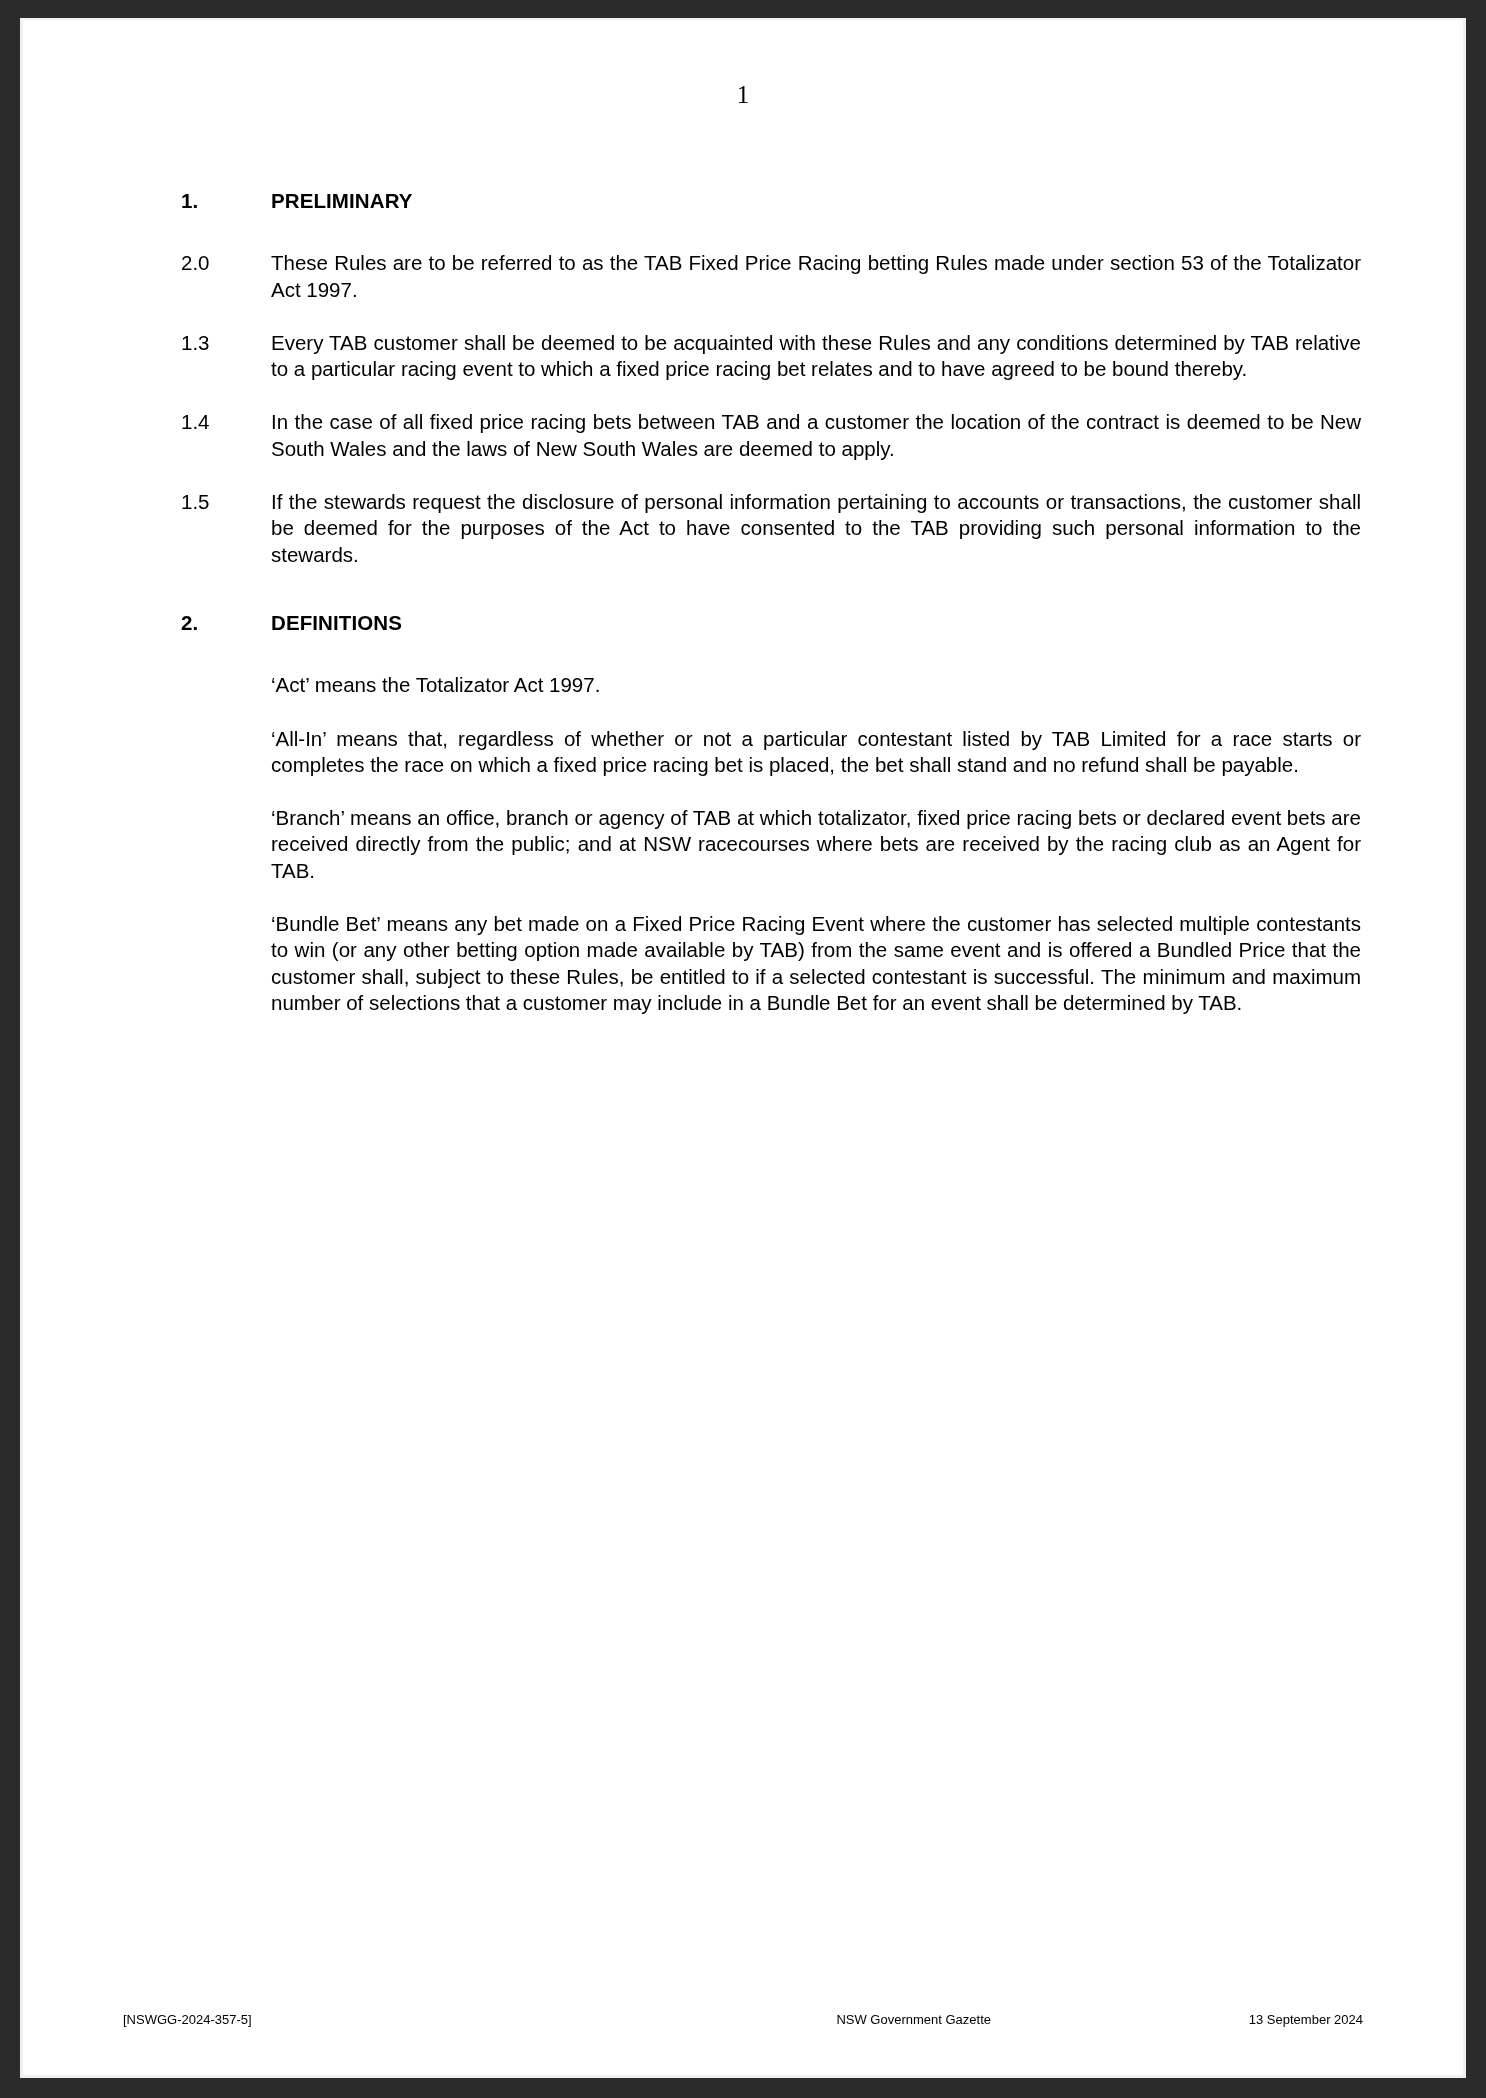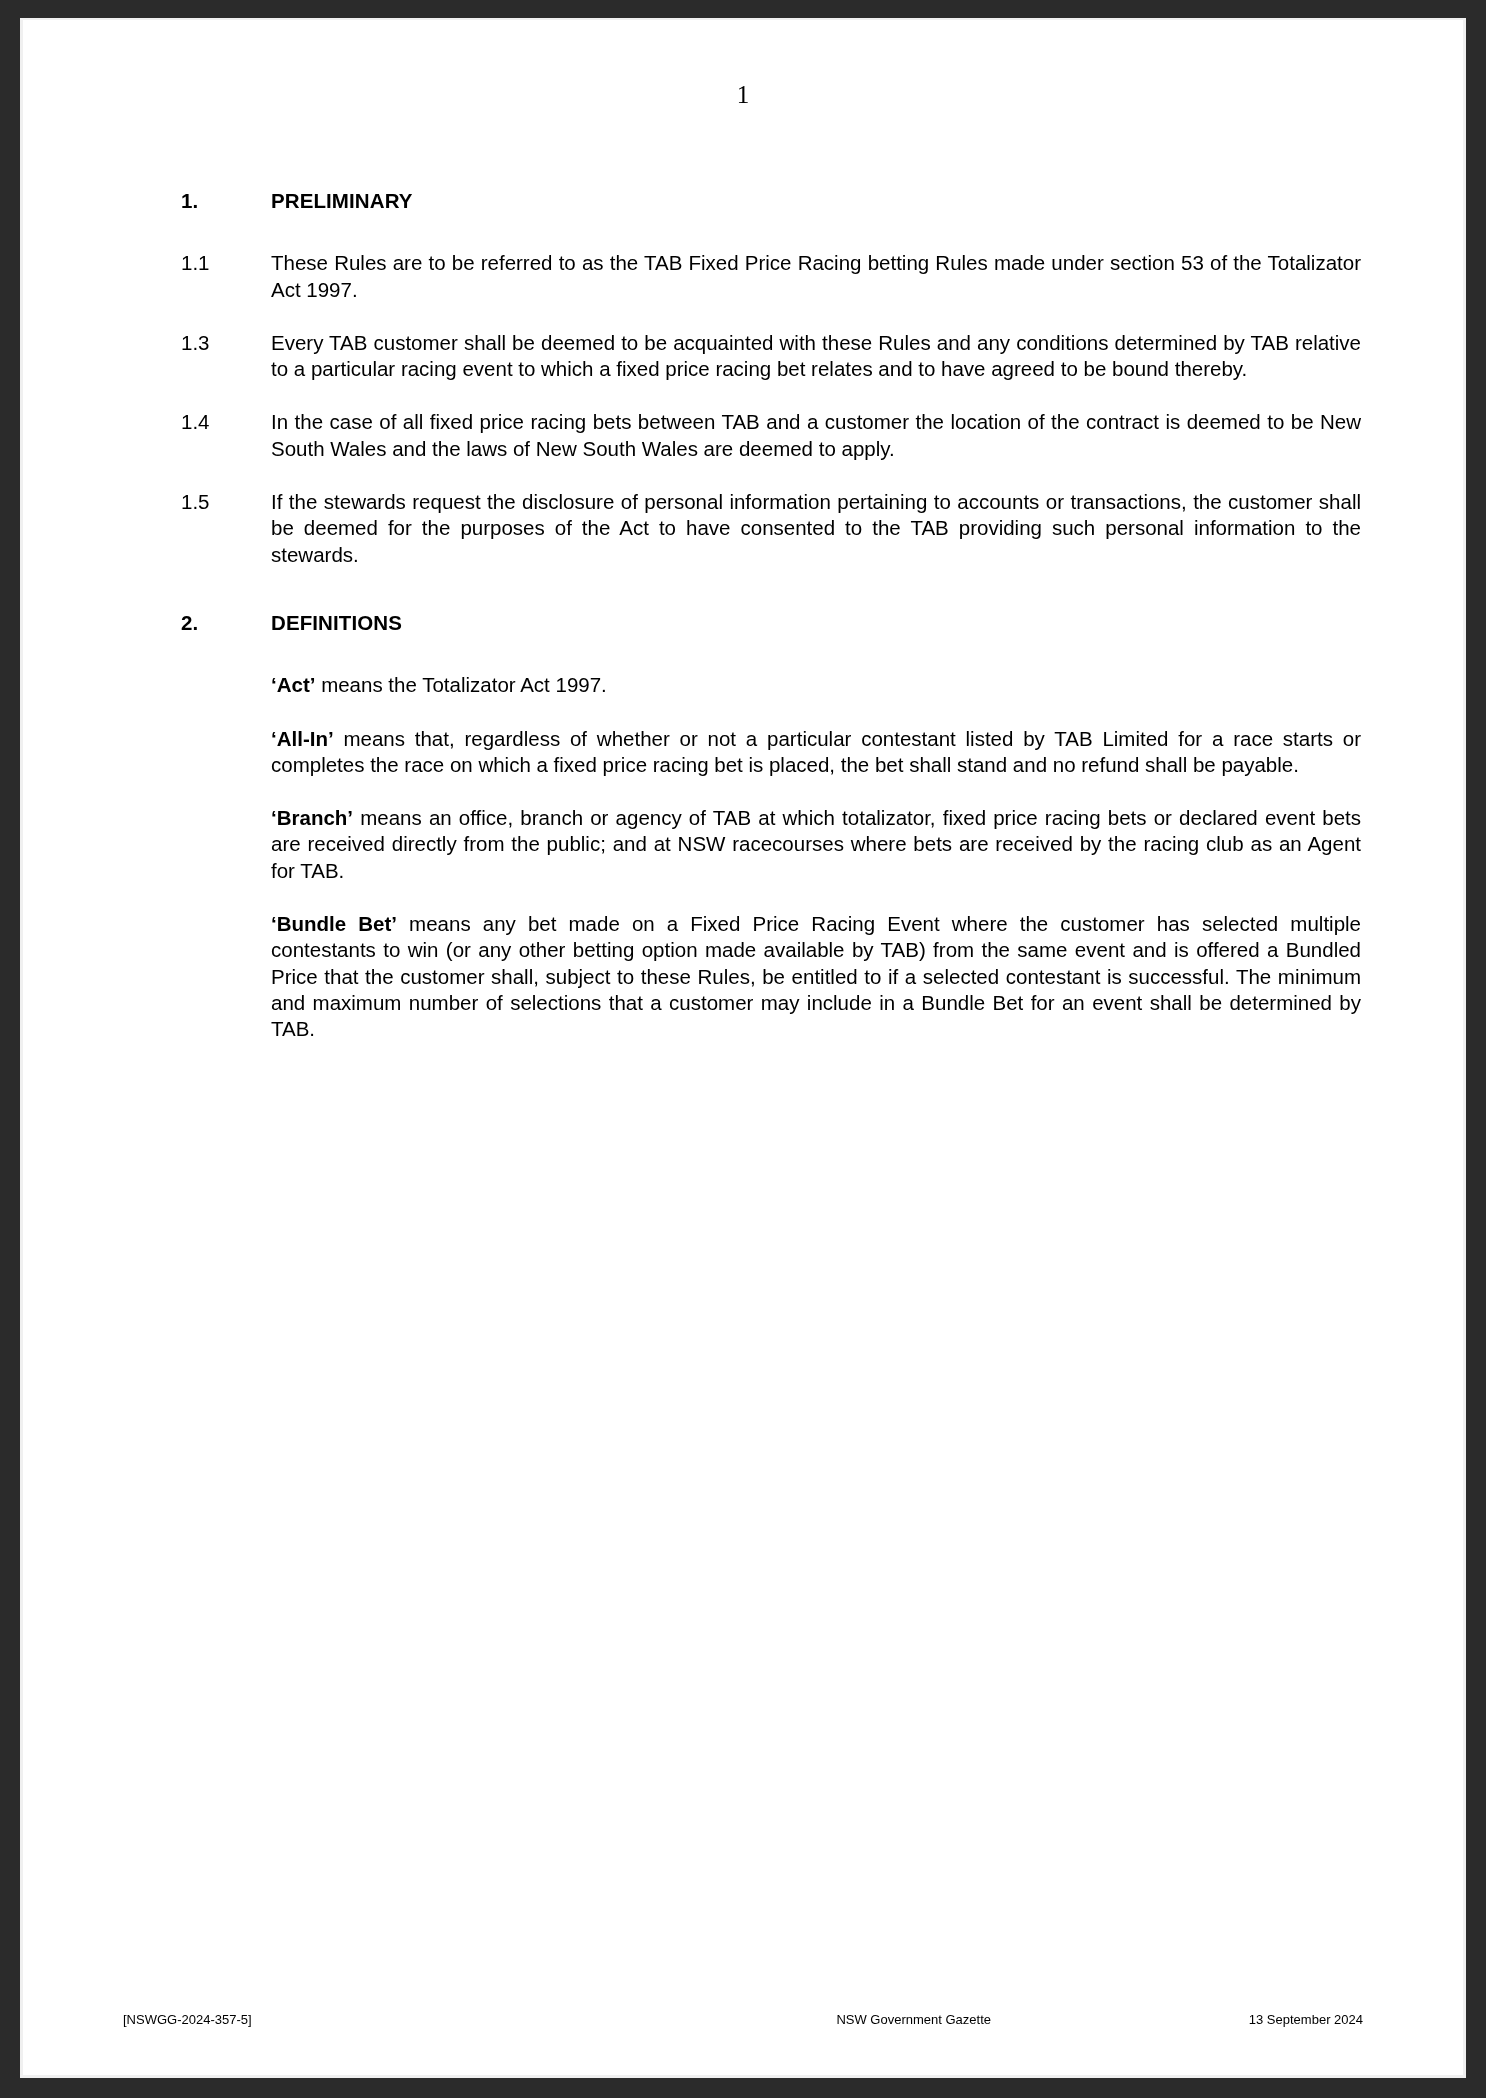--- a/index.html
+++ b/index.html
@@ -94,21 +94,21 @@
   .definition {
     margin: 0 0 27px 0;
     padding-left: 90px;
   }
   .definition p {
     margin: 0;
     text-align: justify;
     text-justify: inter-word;
     hyphens: none;
   }
-  .definition .term { font-weight: bold; }
+  .definition .term { font-weight: normal; }
 
   .last-block { margin-bottom: 0; }
 
   
   .footer {
     position: absolute;
     bottom: 48px;
     left: 100px;
     right: 100px;
     display: flex;
@@ -131,21 +131,21 @@
       <div class="page-number">1</div>
 
       <div class="content">
 
         <div class="section-heading">
           <span class="num">1.</span>
           <span class="label">PRELIMINARY</span>
         </div>
 
         <div class="clause">
-          <span class="num">1.1</span>
+          <span class="num">2.0</span>
           <span class="body">These Rules are to be referred to as the TAB Fixed Price Racing betting Rules made under section 53 of the Totalizator Act 1997.</span>
         </div>
 
 
         <div class="clause">
           <span class="num">1.3</span>
           <span class="body">Every TAB customer shall be deemed to be acquainted with these Rules and any conditions determined by TAB relative to a particular racing event to which a fixed price racing bet relates and to have agreed to be bound thereby.</span>
         </div>
 
         <div class="clause">

